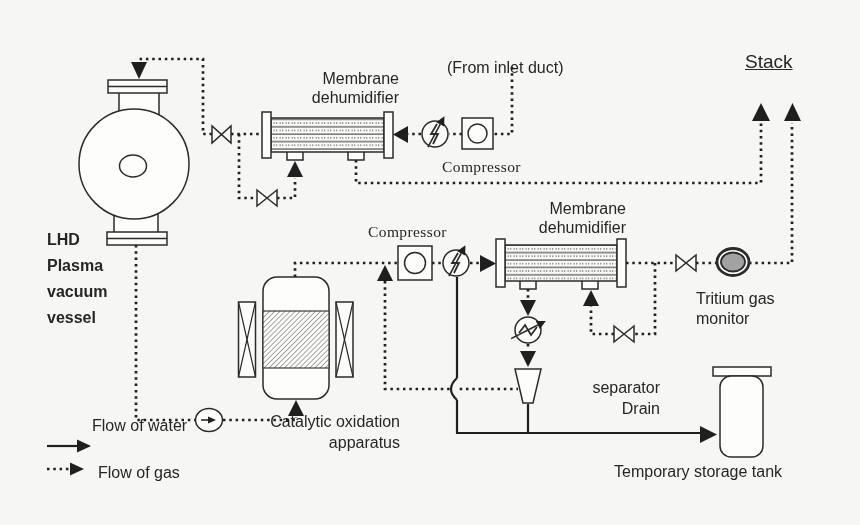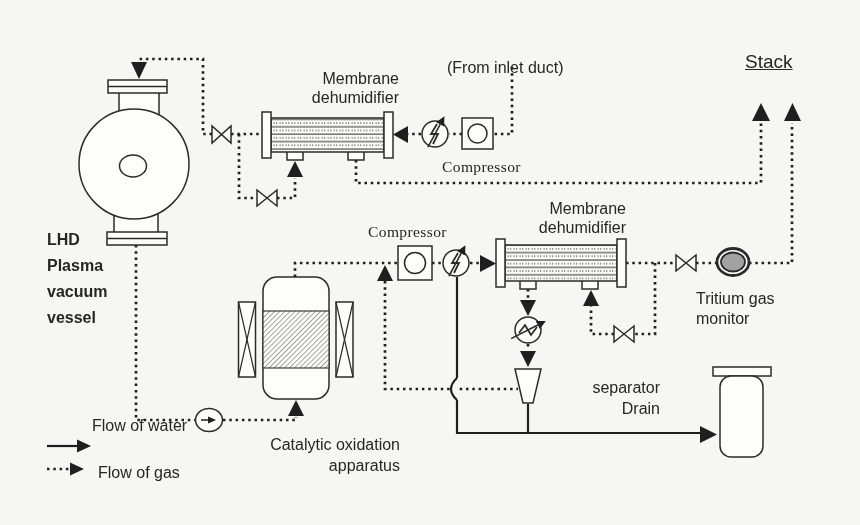--- a/index.html
+++ b/index.html
@@ -218,22 +218,23 @@
 <div class="lbl" style="left:696px;top:289px;">
   <div>Tritium gas</div>
   <div>monitor</div>
 </div>
 
 <div class="lbl center lh21" style="left:538px;top:377px;width:122px;">
   <div>separator</div>
   <div>Drain</div>
 </div>
 
-<div class="lbl center lh21" style="left:236px;top:434px;width:164px;">
+<div class="lbl center lh21" style="left:236px;top:411px;width:164px;">
   <div>Catalytic oxidation</div>
   <div>apparatus</div>
 </div>
 
+<div class="lbl" style="left:614px;top:462px;">Temporary storage tank</div>
 
 <div class="lbl" style="left:92px;top:416px;">Flow of water</div>
 <div class="lbl" style="left:98px;top:463px;">Flow of gas</div>
 
 </div>
 
 </body></html>

